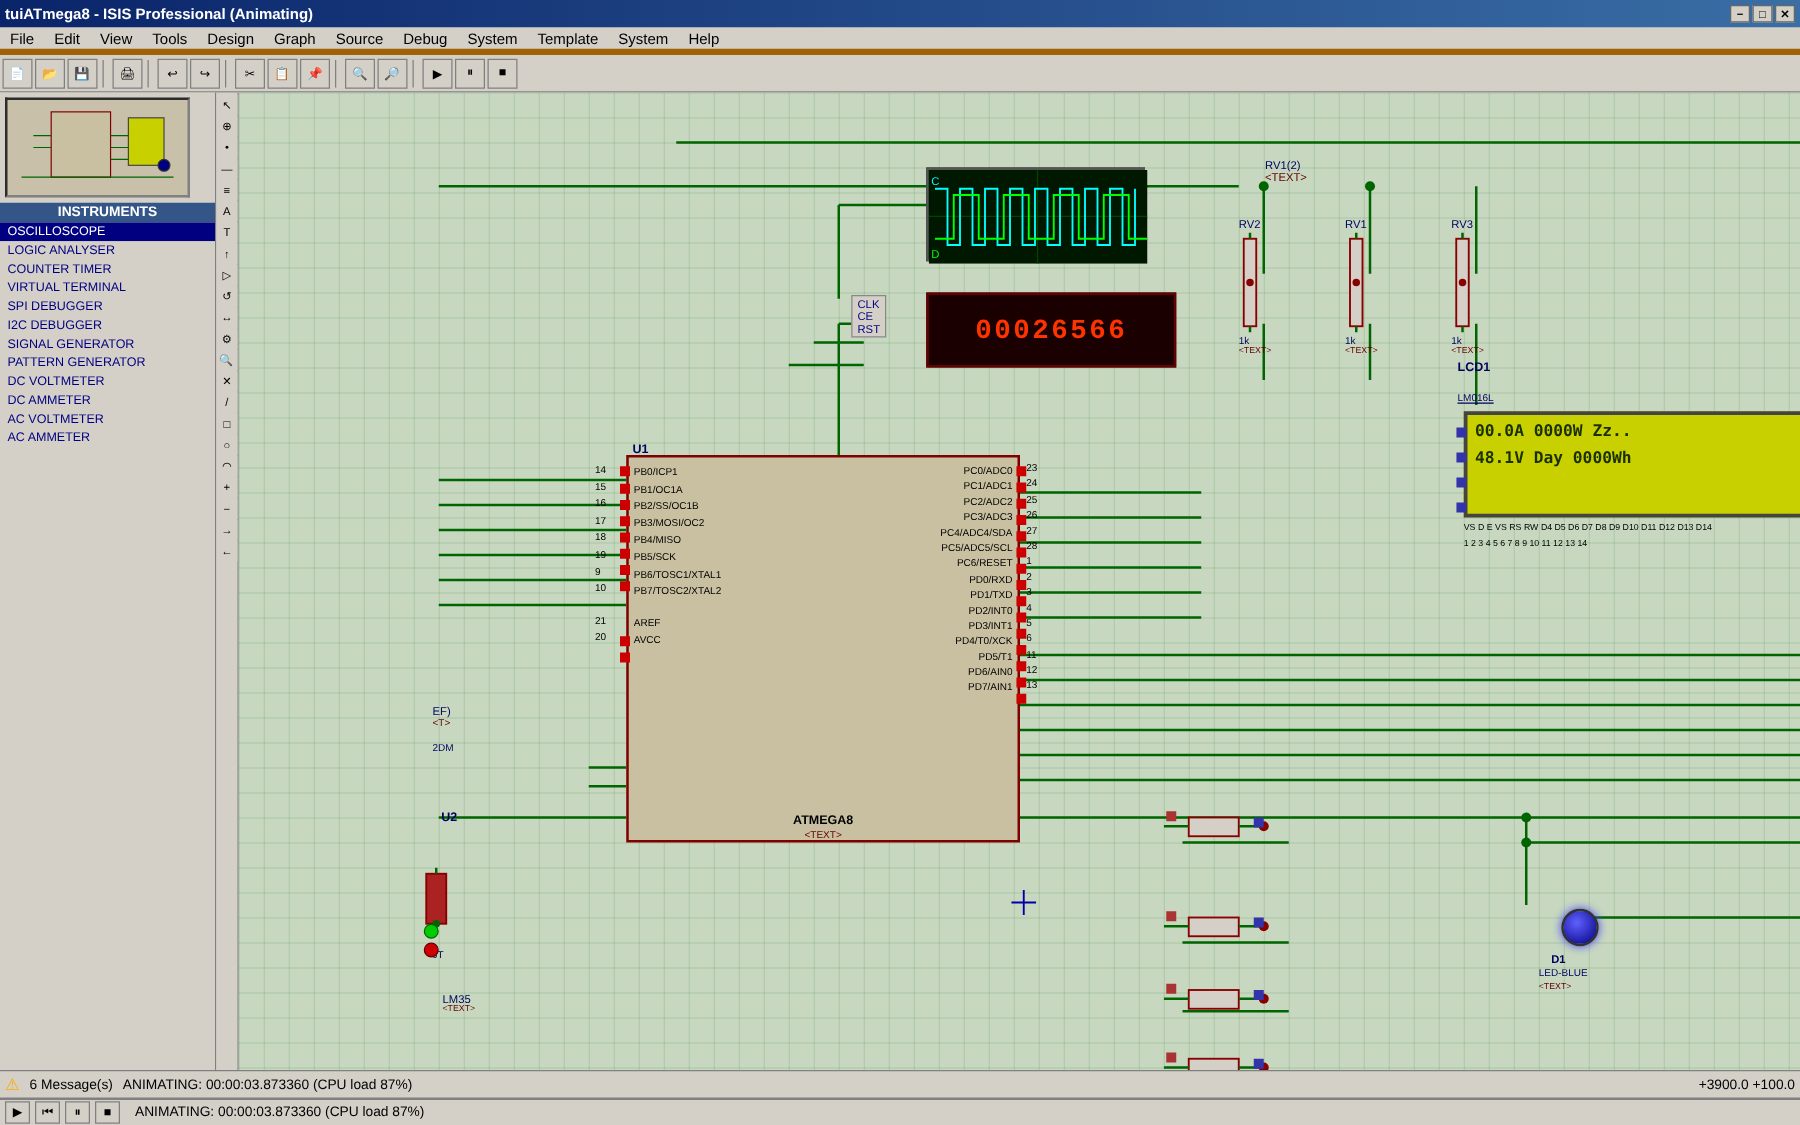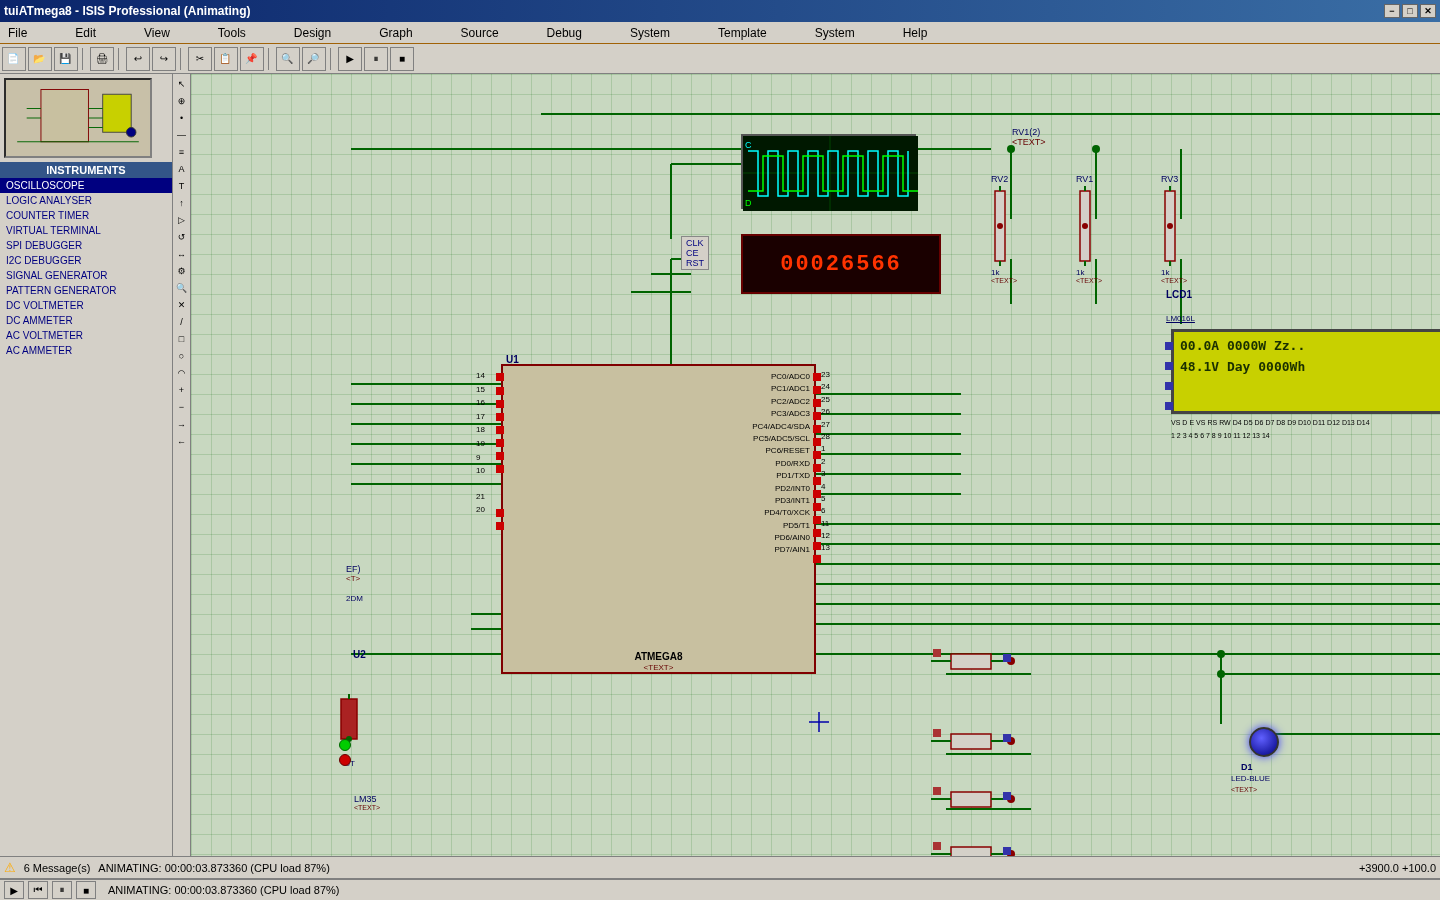--- a/index.html
+++ b/index.html
@@ -30,22 +30,21 @@
     }
 
     
     #menubar {
       width: 100%;
       height: 22px;
       background: #d4d0c8;
       display: flex;
       align-items: center;
       font-size: 12px;
-      border-bottom: 1px solid #a16207;
-      gap: 32px;
+      border-bottom: 5px solid #a16207;
     }
     .menu-item {
       padding: 2px 8px;
       cursor: pointer;
       height: 100%;
       display: flex; align-items: center;
     }
 
     
     #toolbar {
@@ -504,20 +503,32 @@
         <span>RS</span>
           <span>RW</span>
         <span>D4 D5 D6 D7 D8 D9 D10 D11 D12 D13 D14</span>
       </div>
       <div style="position:absolute; top:358px; left:980px; font-size:7px; color:#000; display:flex; gap:1px;">
         <span>1 2 3 4  5  6  7 8 9 10 11 12 13 14</span>
       </div>
 
       <div style="position:absolute; top:290px; left:310px; width:315px; height:310px; background:#c8c0a0; border:2px solid #800000;">
 
+        <div style="position:absolute; left:4px; top:5px; font-size:8px; line-height:1.7; color:#000;">
+          <div>PB0/ICP1</div>
+          <div>PB1/OC1A</div>
+          <div>PB2/SS/OC1B</div>
+          <div>PB3/MOSI/OC2</div>
+          <div>PB4/MISO</div>
+          <div>PB5/SCK</div>
+          <div>PB6/TOSC1/XTAL1</div>
+          <div>PB7/TOSC2/XTAL2</div>
+          <div style="margin-top:12px;">AREF</div>
+          <div>AVCC</div>
+        </div>
 
         <div style="position:absolute; right:4px; top:5px; font-size:8px; line-height:1.55; color:#000; text-align:right;">
           <div>PC0/ADC0</div>
           <div>PC1/ADC1</div>
           <div>PC2/ADC2</div>
           <div>PC3/ADC3</div>
           <div>PC4/ADC4/SDA</div>
           <div>PC5/ADC5/SCL</div>
           <div>PC6/RESET</div>
           <div>PD0/RXD</div>

